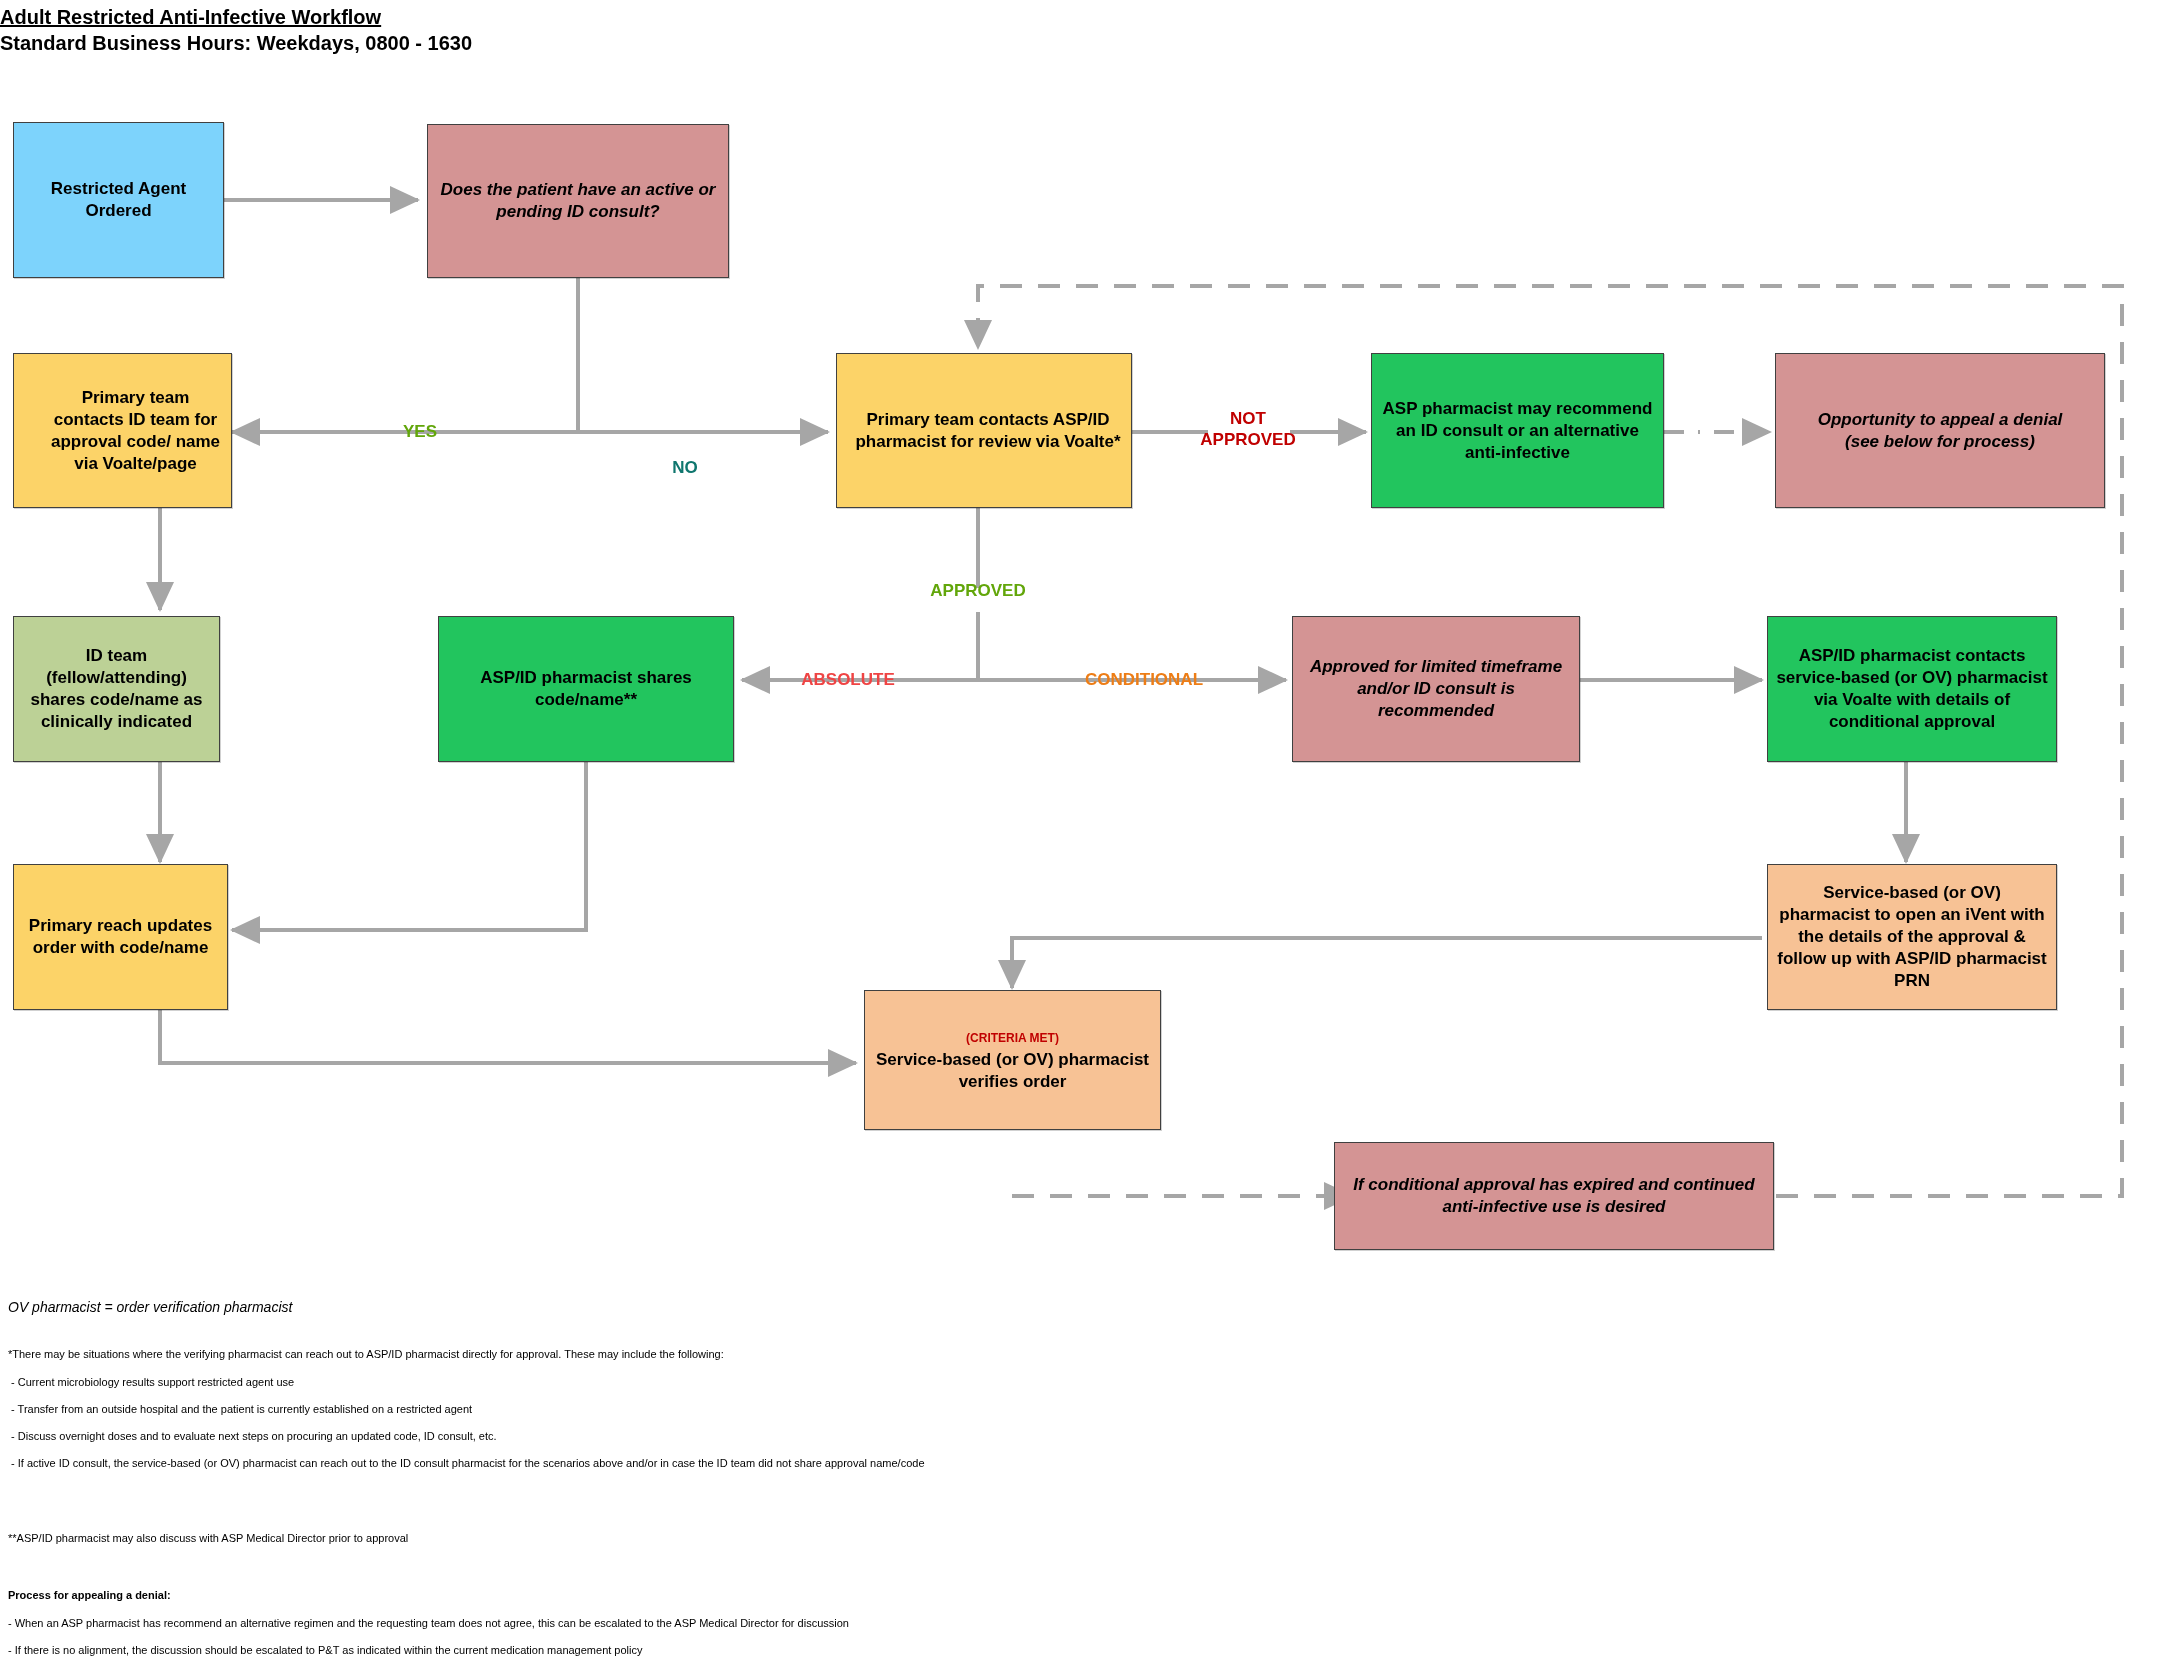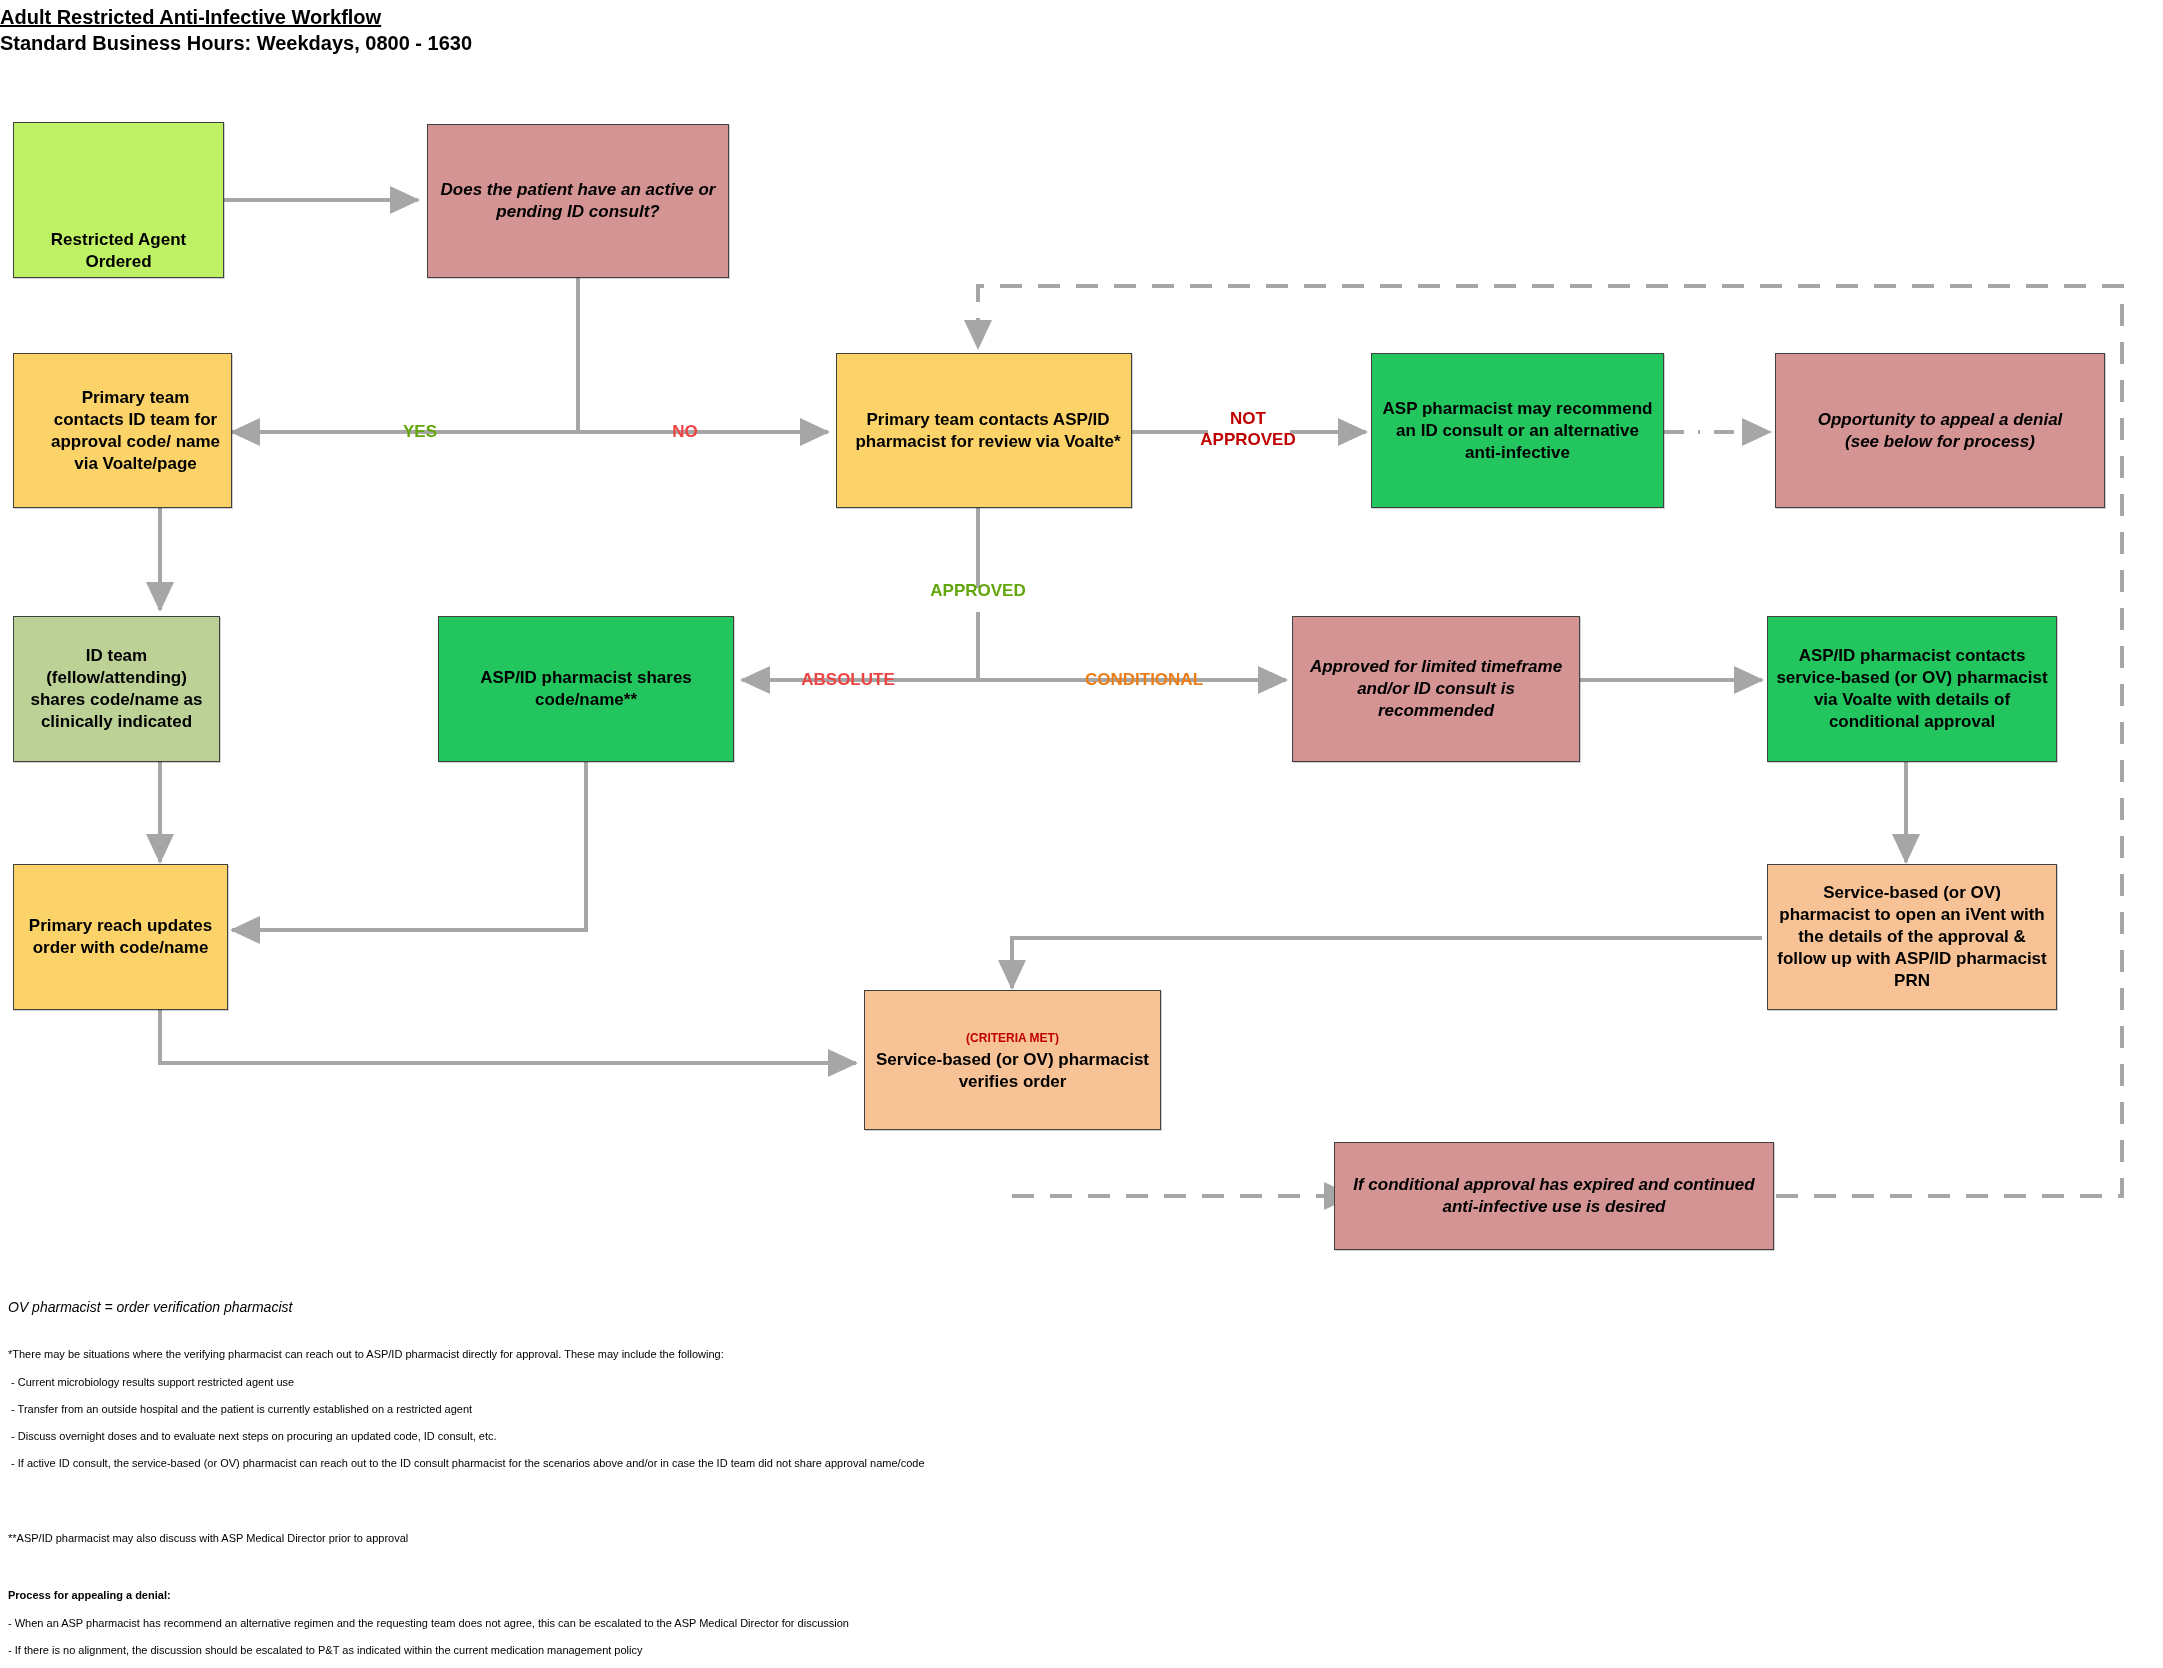--- a/index.html
+++ b/index.html
@@ -34,38 +34,38 @@
     text-align: center;
     font-weight: bold;
     font-size: 17px;
     line-height: 22px;
     padding: 4px 8px;
     box-shadow: 1px 1px 0 rgba(0,0,0,0.18);
   }
   .node span { display: block; width: 100%; }
   .italic { font-style: italic; }
 
-  .c-blue   { background: #bef264; align-items: flex-end; }
+  .c-blue   { background: #7dd3fc; }
   .c-red    { background: #d49494; }
   .c-yellow { background: #fcd368; }
   .c-purple { background: #22c55e; }
   .c-green  { background: #bcd196; }
   .c-orange { background: #f7c295; }
 
   
   .elabel {
     position: absolute;
     font-weight: bold;
     font-size: 17px;
     line-height: 21px;
     text-align: center;
     white-space: pre-line;
   }
   .lab-yes { color: #62a60a; }
-  .lab-no  { color: #ef4444; }
+  .lab-no  { color: #0f766e; margin-top: 36px; }
   .lab-notapproved { color: #c00000; }
   .lab-approved { color: #62a60a; }
   .lab-absolute { color: #ef4444; }
   .lab-conditional { color: #ed7d16; }
 
   .criteria-met { color: #c00000; font-size: 12px; }
 
   
   .note {
     position: absolute;

